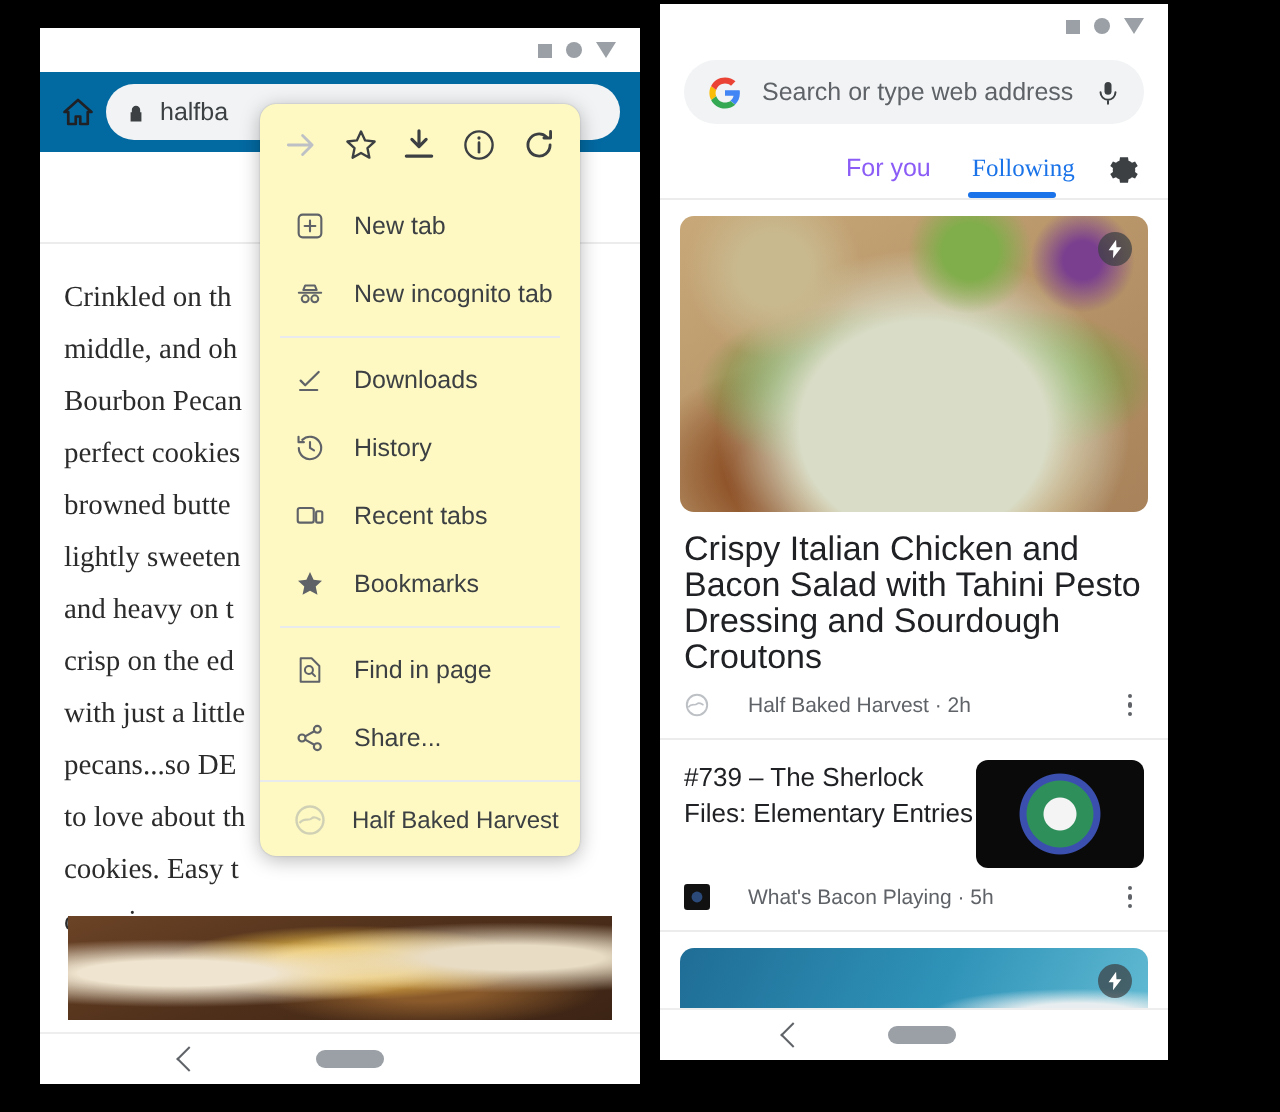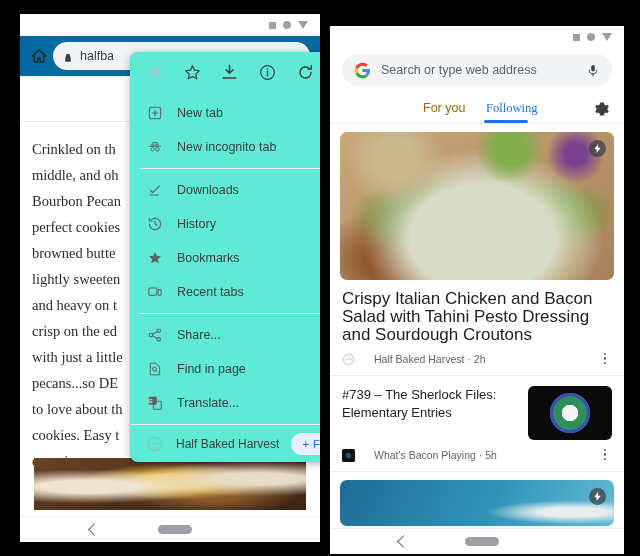--- a/index.html
+++ b/index.html
@@ -11,21 +11,21 @@
   }
   .stage { position: relative; width: 640px; height: 556px; background: #000; }
 
   
   .phone {
     position: absolute;
     background: #fff;
     overflow: hidden;
   }
   #phone-left  { left: 20px;  top: 14px; width: 300px; height: 528px; }
-  #phone-right { left: 330px; top: 26px; width: 294px; height: 528px; }
+  #phone-right { left: 330px; top: 2px; width: 254px; height: 528px; }
 
   
   .statusbar {
     height: 22px; display: flex; align-items: center;
     justify-content: flex-end; gap: 7px; padding-right: 12px;
     background: #fff;
   }
   .sb-sq { width: 7px; height: 7px; background: #9aa0a6; }
   .sb-ci { width: 8px; height: 8px; border-radius: 50%; background: #9aa0a6; }
   .sb-tr {
@@ -78,22 +78,22 @@
     background:
       radial-gradient(ellipse at 20% 55%, #efe4cf 0 16%, rgba(239,228,207,0) 42%),
       radial-gradient(ellipse at 82% 40%, #e8dcc4 0 14%, rgba(232,220,196,0) 40%),
       radial-gradient(ellipse at 52% 45%, #f0c24a 0 18%, rgba(240,194,74,0) 46%),
       radial-gradient(ellipse at 66% 72%, #8a5a2b 0 10%, rgba(138,90,43,0) 34%),
       linear-gradient(160deg, #6b4326 0%, #4e2f1a 50%, #3c2415 100%);
   }
 
   
   .menu {
-    position: absolute; left: 110px; top: 38px; width: 200px;
-    background: #5eead4; border-radius: 8px;
+    position: absolute; left: 110px; top: 38px; width: 160px;
+    background: #fef9c3; border-radius: 8px;
     box-shadow: 0 2px 10px rgba(0,0,0,.28), 0 0 1px rgba(0,0,0,.2);
     overflow: hidden; z-index: 6;
   }
   .menu-iconrow {
     height: 40px; display: flex; align-items: center;
     justify-content: space-around; padding: 0 6px;
   }
   .mi-btn { width: 22px; height: 22px; display: flex; align-items: center; justify-content: center; }
   .menu-list { padding: 4px 0 0 0; }
   .menu-item {
@@ -138,21 +138,21 @@
   }
   .r-ph { flex: 1; font-size: 12.5px; color: #5f6368; white-space: nowrap; }
   .g-logo { width: 17px; height: 17px; flex: 0 0 auto; }
   .mic-ico { width: 14px; height: 17px; flex: 0 0 auto; }
 
   .r-tabs {
     height: 30px; display: flex; align-items: center; position: relative;
     border-bottom: 1px solid #ececec; background: #fff;
   }
   .tab {
-    font-size: 12.5px; color: #a16207; position: absolute; top: 7px;
+    font-size: 12.5px; color: #8b5cf6; position: absolute; top: 7px;
     white-space: nowrap; cursor: pointer;
   }
   #tab-foryou { left: 93px; }
   #tab-following { left: 156px; color: #1a73e8; font-family: Liberation Serif, serif; }
   .tab-underline {
     position: absolute; left: 154px; bottom: 0; width: 44px; height: 3px;
     background: #1a73e8; border-radius: 2px;
   }
   .gear-ico { position: absolute; right: 14px; top: 7px; width: 16px; height: 16px; cursor: pointer; }
 
@@ -336,71 +336,61 @@
                 <path d="M3.4 3.6v4h4" fill="none" stroke="#5f6368" stroke-width="1.6" stroke-linecap="round" stroke-linejoin="round"></path>
                 <path d="M12 7.6V12l3 1.8" fill="none" stroke="#5f6368" stroke-width="1.6" stroke-linecap="round"></path>
               </svg>
           </span>
           <span class="mlabel">History</span>
         </div>
 
         <div class="menu-item">
           <span class="mico">
             <svg viewBox="0 0 24 24" width="16" height="16">
-                <path d="M12 3l2.7 5.8 6.3.7-4.7 4.3 1.3 6.2L12 17l-5.6 3 1.3-6.2L3 9.5l6.3-.7z" fill="#5f6368"></path>
-              </svg>
-          </span>
-          <span class="mlabel">Bookmarks</span>
-        </div>
-
-        <div class="menu-item">
-          <span class="mico">
-            <svg viewBox="0 0 24 24" width="16" height="16">
                 <rect x="2.8" y="6" width="12" height="11" rx="1.6" fill="none" stroke="#5f6368" stroke-width="1.6"></rect>
                 <rect x="16.6" y="8.4" width="4.6" height="8.6" rx="1.2" fill="none" stroke="#5f6368" stroke-width="1.6"></rect>
               </svg>
           </span>
           <span class="mlabel">Recent tabs</span>
         </div>
 
+        <div class="menu-item">
+          <span class="mico">
+            <svg viewBox="0 0 24 24" width="16" height="16">
+                <path d="M12 3l2.7 5.8 6.3.7-4.7 4.3 1.3 6.2L12 17l-5.6 3 1.3-6.2L3 9.5l6.3-.7z" fill="#5f6368"></path>
+              </svg>
+          </span>
+          <span class="mlabel">Bookmarks</span>
+        </div>
+
         <div class="menu-sep"></div>
+
+        <div class="menu-item">
+          <span class="mico">
+            <svg viewBox="0 0 24 24" width="16" height="16">
+                <path d="M5 3.2h8.2L19 9v11.8H5z" fill="none" stroke="#5f6368" stroke-width="1.5" stroke-linejoin="round"></path>
+                <circle cx="11.2" cy="12" r="3" fill="none" stroke="#5f6368" stroke-width="1.5"></circle>
+                <path d="M13.4 14.2l2.4 2.4" stroke="#5f6368" stroke-width="1.5" stroke-linecap="round"></path>
+              </svg>
+          </span>
+          <span class="mlabel">Find in page</span>
+        </div>
 
         <div class="menu-item">
           <span class="mico">
             <svg viewBox="0 0 24 24" width="16" height="16">
                 <circle cx="17.5" cy="5.5" r="2.6" fill="none" stroke="#5f6368" stroke-width="1.6"></circle>
                 <circle cx="6" cy="12" r="2.6" fill="none" stroke="#5f6368" stroke-width="1.6"></circle>
                 <circle cx="17.5" cy="18.5" r="2.6" fill="none" stroke="#5f6368" stroke-width="1.6"></circle>
                 <path d="M8.4 10.8l6.8-3.9M8.4 13.2l6.8 3.9" stroke="#5f6368" stroke-width="1.6"></path>
               </svg>
           </span>
           <span class="mlabel">Share...</span>
         </div>
 
-        <div class="menu-item">
-          <span class="mico">
-            <svg viewBox="0 0 24 24" width="16" height="16">
-                <path d="M5 3.2h8.2L19 9v11.8H5z" fill="none" stroke="#5f6368" stroke-width="1.5" stroke-linejoin="round"></path>
-                <circle cx="11.2" cy="12" r="3" fill="none" stroke="#5f6368" stroke-width="1.5"></circle>
-                <path d="M13.4 14.2l2.4 2.4" stroke="#5f6368" stroke-width="1.5" stroke-linecap="round"></path>
-              </svg>
-          </span>
-          <span class="mlabel">Find in page</span>
-        </div>
-
-        <div class="menu-item">
-          <span class="mico">
-            <svg viewBox="0 0 24 24" width="16" height="16">
-                <rect x="2.6" y="2.6" width="12" height="12" rx="1.4" fill="#5f6368"></rect>
-                <rect x="9.4" y="9.4" width="12" height="12" rx="1.4" fill="none" stroke="#5f6368" stroke-width="1.6"></rect>
-                <text x="8.6" y="11.4" font-size="8" fill="#fff" font-family="Liberation Sans, sans-serif" text-anchor="end">G</text>
-              </svg>
-          </span>
-          <span class="mlabel">Translate...</span>
-        </div>
       </div>
 
       <div class="menu-follow-row">
         <span class="pub-ico">
           <svg viewBox="0 0 24 24" width="18" height="18">
               <circle cx="12" cy="12" r="9" fill="none" stroke="#9aa0a6" stroke-width="1.6"></circle>
               <path d="M5 14c3-4 6-1 8-3s4 0 6 1" fill="none" stroke="#9aa0a6" stroke-width="1.4"></path>
             </svg>
         </span>
         <span class="pub-name">Half Baked Harvest</span>

